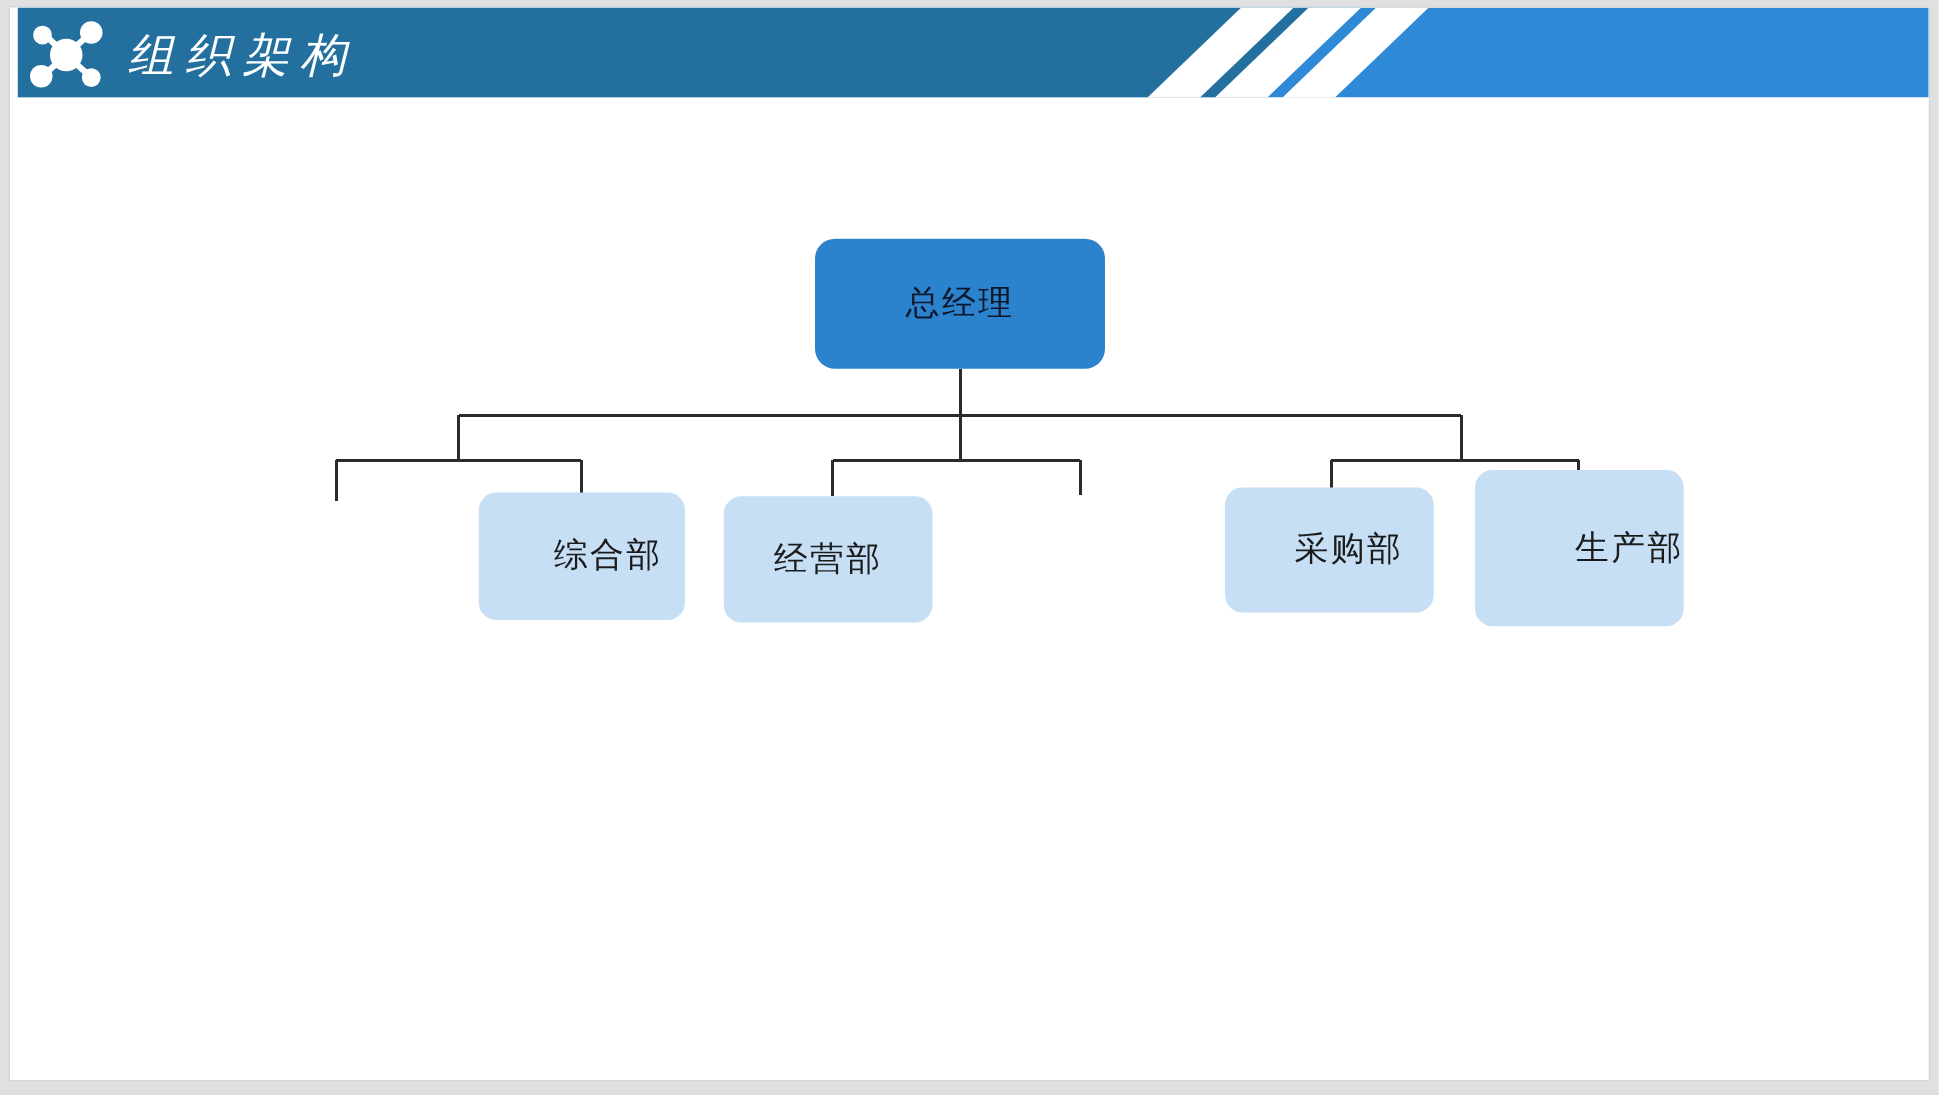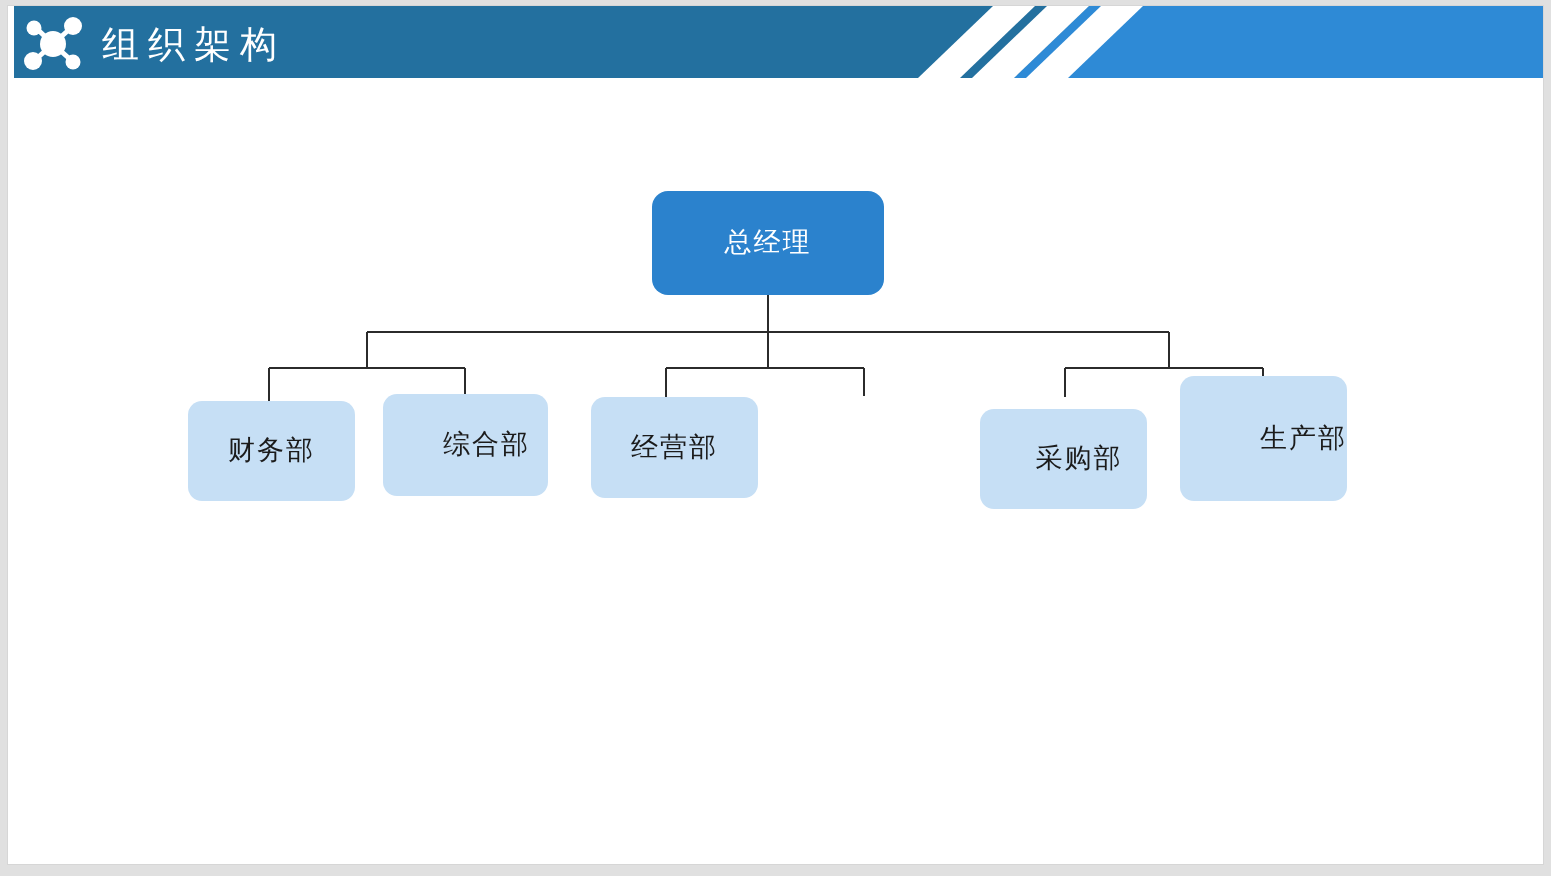--- a/index.html
+++ b/index.html
@@ -59,20 +59,21 @@
     flex: none;
   }
   .header-title {
     color: #ffffff;
     font-size: 37px;
     line-height: 1;
     letter-spacing: 9px;
     font-weight: 400;
     white-space: nowrap;
     padding-top: 2px;
+    font-style: italic;
   }
 
   
   .chart-area {
     position: absolute;
     left: 0;
     top: 75px;
     width: 1535px;
     height: 783px;
   }
@@ -100,21 +101,21 @@
     display: block;
     line-height: 1.1;
     letter-spacing: 2px;
     white-space: nowrap;
   }
   .node.root {
     background: #2b82cd;
     border-radius: 16px;
   }
   .node.root .node-label {
-    color: #ffffff;
+    color: #0f172a;
     font-size: 27px;
     text-align: center;
   }
   .node.dept {
     background: #c6dff5;
   }
   .node.dept .node-label {
     color: #1b1b1b;
     font-size: 27px;
   }
@@ -180,34 +181,31 @@
         <line x1="1057" y1="287" x2="1255" y2="287"></line>
         <line x1="1057" y1="287" x2="1057" y2="316"></line>
         <line x1="1255" y1="287" x2="1255" y2="314"></line>
       </g>
     </svg>
 
     <div class="node root" style="left:644px; top:110px; width:232px; height:104px;">
       <span class="node-label">总经理</span>
     </div>
 
-    <div class="node dept" style="left:180px; top:320px; width:167px; height:100px;">
-      <span class="node-label">财务部</span>
-    </div>
 
     <div class="node dept" style="left:375px; top:313px; width:165px; height:102px;padding-left:42px;">
       <span class="node-label">综合部</span>
     </div>
 
-    <div class="node dept" style="left:583px; top:316px; width:167px; height:101px;">
+    <div class="node dept" style="left:571px; top:316px; width:167px; height:101px;">
       <span class="node-label">经营部</span>
     </div>
 
 
-    <div class="node dept" style="left:972px; top:328px; width:167px; height:100px;padding-left:31px;">
+    <div class="node dept" style="left:972px; top:309px; width:167px; height:100px;padding-left:31px;">
       <span class="node-label">采购部</span>
     </div>
 
     <div class="node dept" style="left:1172px; top:295px; width:167px; height:125px;justify-content:flex-end;">
       <span class="node-label">生产部</span>
     </div>
 
   </div>
 </div>
 

